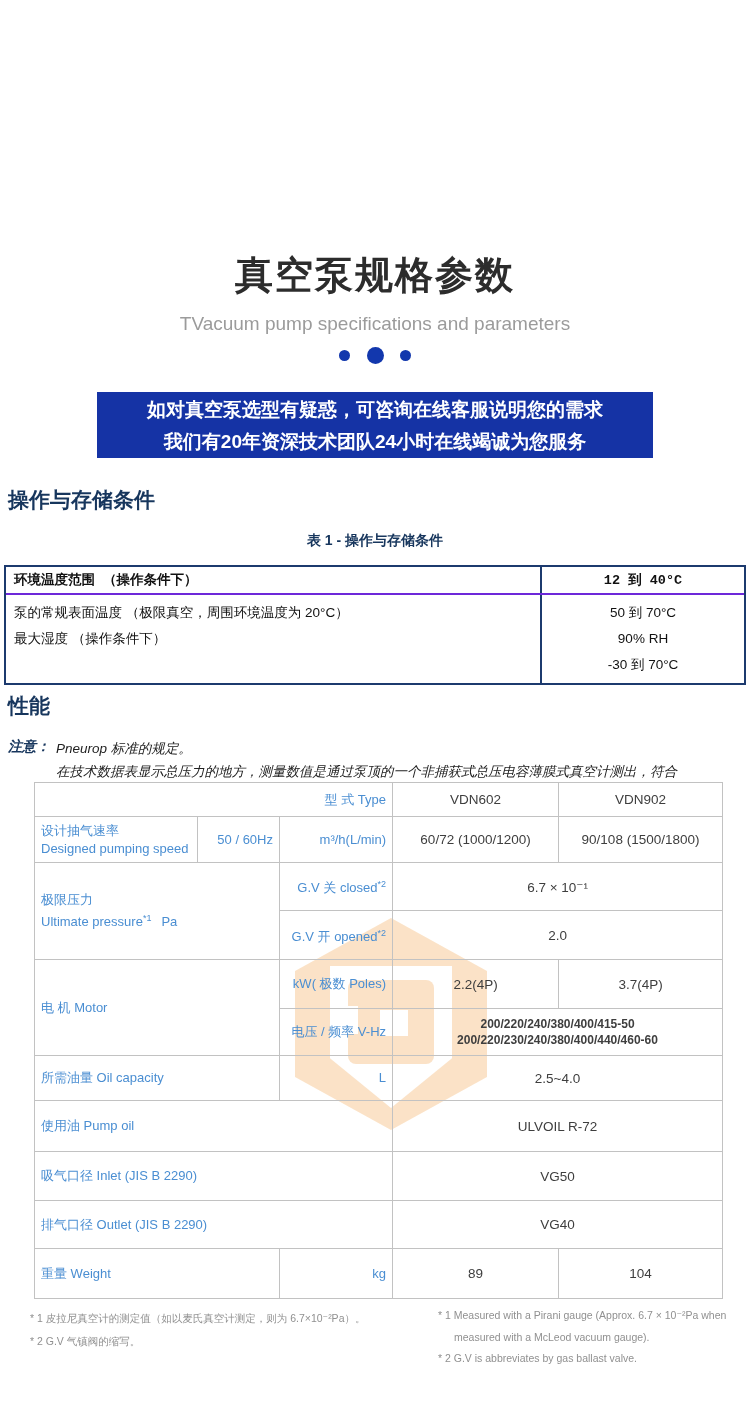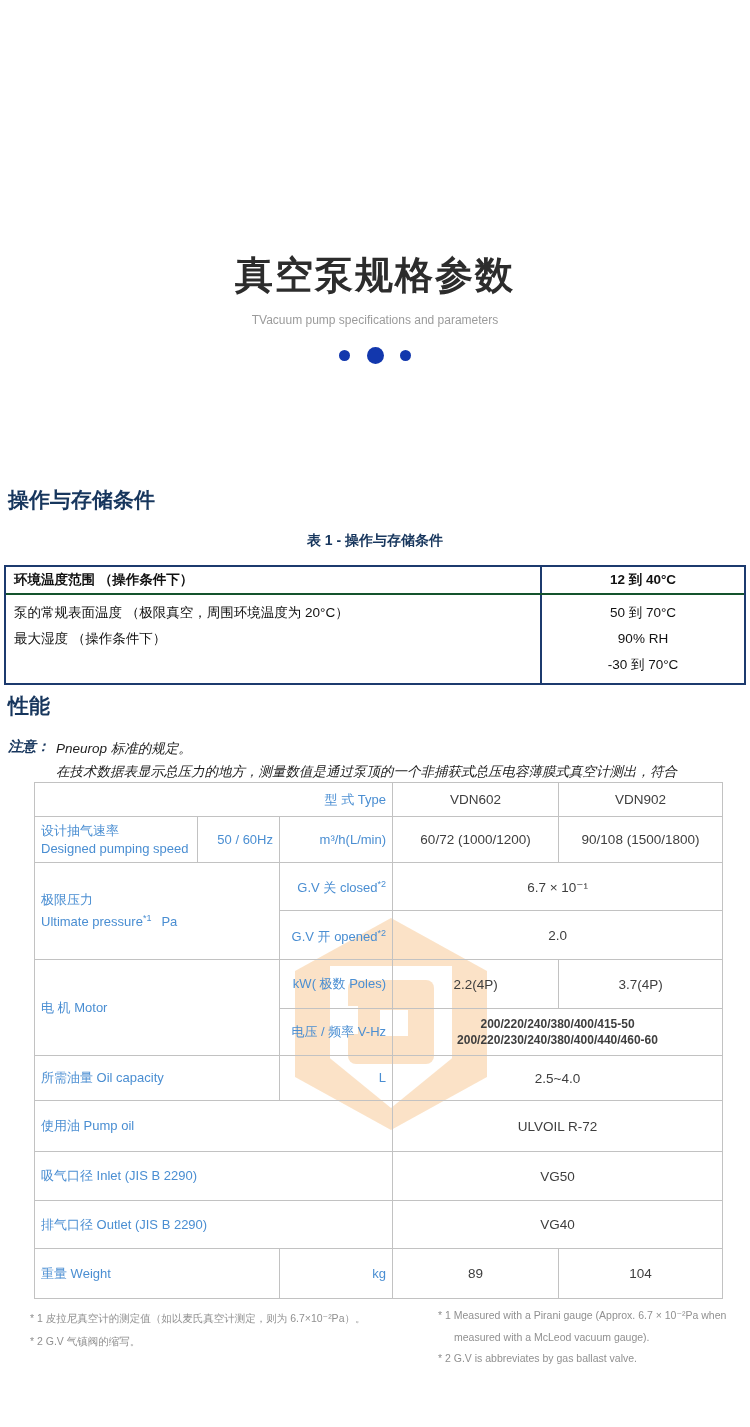--- a/index.html
+++ b/index.html
@@ -3,40 +3,40 @@
 <meta charset="utf-8">
 <style>
   html,body{margin:0;padding:0;background:#ffffff;}
   body{font-family:"Liberation Sans","DejaVu Sans",sans-serif;}
   #page{position:relative;width:750px;height:1427px;background:#fff;overflow:hidden;margin:0 auto;}
 
   
   .title{position:absolute;top:250px;left:0;width:750px;text-align:center;
          font-size:38px;font-weight:800;color:#2c2c2c;letter-spacing:2px;}
   .subtitle{position:absolute;top:313px;left:0;width:750px;text-align:center;
-            font-size:12px;color:#9b9b9b;}
+            font-size:19px;color:#9b9b9b;}
   .dots{position:absolute;top:346px;left:0;width:750px;text-align:center;}
   .dot{display:inline-block;border-radius:50%;background:#1237ad;vertical-align:middle;margin:0 6px;}
   .dot.small{width:11px;height:11px;}
   .dot.big{width:17px;height:17px;}
 
   
   .banner{position:absolute;left:97px;top:392px;width:556px;height:66px;background:#1533a5;
           color:#ffffff;font-size:19px;font-weight:bold;text-align:center;line-height:31.5px;
           padding-top:2px;box-sizing:border-box;}
 
   
   .sec-head{position:absolute;left:8px;font-size:21px;font-weight:bold;color:#17365d;}
   .t1-caption{position:absolute;top:532px;left:0;width:750px;text-align:center;
               font-size:14px;font-weight:bold;color:#17365d;}
 
   
   .t1{position:absolute;left:4px;top:565px;width:738px;border:2px solid #1c3a6e;
       font-size:13.5px;color:#111;}
-  .t1-head{display:flex;border-bottom:2px solid #14532d;font-weight:bold;}
+  .t1-head{display:flex;border-bottom:2px solid #6d28d9;font-weight:bold;font-family:Liberation Mono, monospace;}
   .t1-head .t1-label{flex:1;padding:4px 8px;}
   .t1-head .t1-value{width:202px;border-left:2px solid #1c3a6e;text-align:center;padding:4px 0;}
   .t1-body{display:flex;gap:17px;}
   .t1-body .t1-left{flex:1;padding:5px 8px;line-height:26px;}
   .t1-body .t1-right{width:202px;border-left:2px solid #1c3a6e;text-align:center;padding:5px 0;line-height:26px;}
 
   
   .note-label{position:absolute;left:8px;top:738px;font-size:14px;font-weight:bold;
               font-style:italic;color:#17365d;}
   .note-text{position:absolute;left:56px;top:737px;width:676px;font-size:13.5px;
@@ -83,20 +83,24 @@
 
   <div class="title">真空泵规格参数</div>
   <div class="subtitle">TVacuum pump specifications and parameters</div>
 
   <div class="dots">
     <span class="dot small"></span>
     <span class="dot big"></span>
     <span class="dot small"></span>
   </div>
 
+  <div class="banner">
+    <div>如对真空泵选型有疑惑，可咨询在线客服说明您的需求</div>
+    <div>我们有20年资深技术团队24小时在线竭诚为您服务</div>
+  </div>
 
   <div class="sec-head" style="top:486px;">操作与存储条件</div>
 
   <div class="t1-caption">表 1 - 操作与存储条件</div>
 
   <div class="t1">
     <div class="t1-head">
       <div class="t1-label">环境温度范围 （操作条件下）</div>
       <div class="t1-value">12 到 40°C</div>
     </div>

